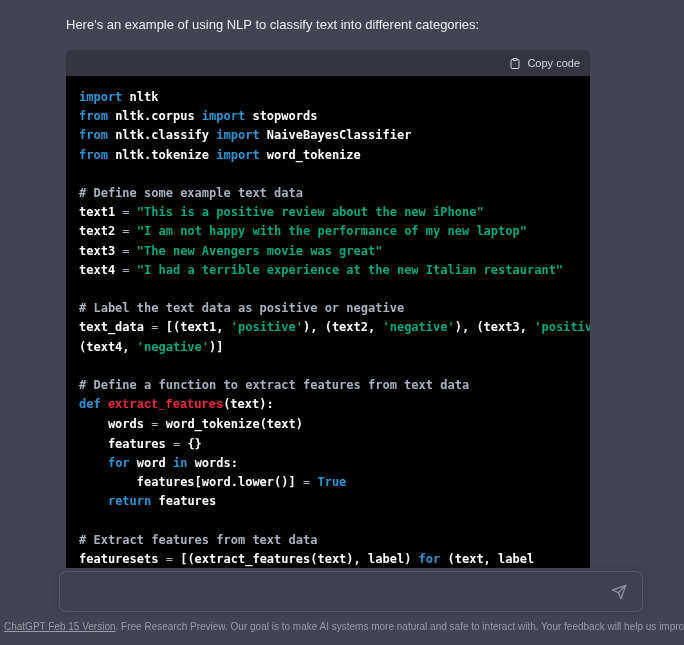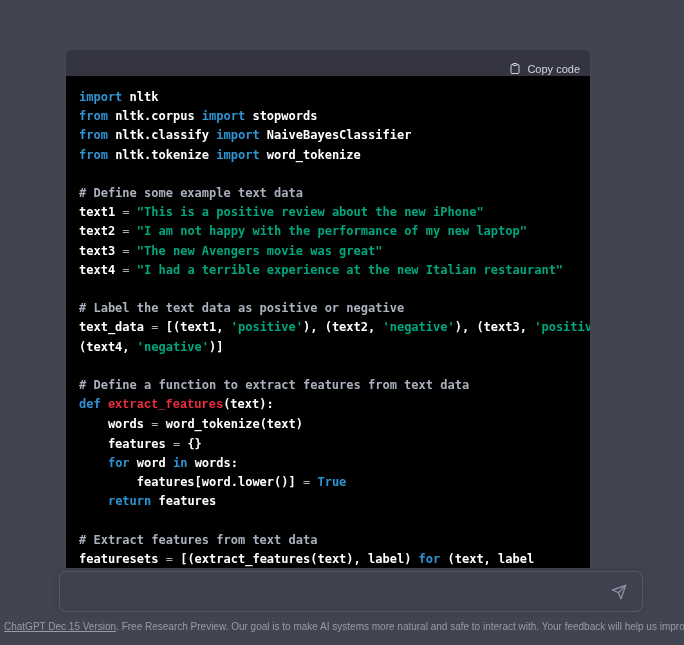--- a/index.html
+++ b/index.html
@@ -13,21 +13,21 @@
     font-size:13px; line-height:17px; color:var(--intro-text,#ececf1);
   }
 
   .codeblock {
     position:absolute; left:66px; top:50px; width:524px; height:518px;
     border-radius:6px 6px 0 0; overflow:hidden;
     font-family:"DejaVu Sans Mono", monospace;
   }
   .code-header {
     height:26px; background:var(--header-bg,#343541);
-    display:flex; align-items:flex-start; justify-content:flex-end; padding:12px 10px;
+    display:flex; align-items:center; justify-content:flex-end; padding:12px 10px;
   }
   .copy-btn {
     display:flex; align-items:center; gap:6px;
     background:transparent; border:none; cursor:pointer;
     color:var(--copy-text,#d1d5db); font-family:"Liberation Sans", sans-serif; font-size:11px;
   }
   .copy-btn svg { display:block; }
 
   .code-body {
     height:492px; background:var(--code-bg,#000000);
@@ -66,20 +66,21 @@
     font-size:10px; line-height:13px; color:var(--footer-text,#999aa5);
     white-space:nowrap;
   }
   .footer a { color:var(--footer-text,#999aa5); text-decoration:underline; cursor:pointer; }
 </style>
 </head>
 <body>
 
 <div class="page">
 
+  <p class="intro">Here's an example of using NLP to classify text into different categories:</p>
 
   <div class="codeblock">
     <div class="code-header">
       <button class="copy-btn">
         <span>
           <svg width="12" height="13" viewBox="0 0 24 24" fill="none" stroke="currentColor" stroke-width="2" stroke-linecap="round" stroke-linejoin="round">
             <path d="M16 4h2a2 2 0 0 1 2 2v14a2 2 0 0 1-2 2H6a2 2 0 0 1-2-2V6a2 2 0 0 1 2-2h2"></path>
             <rect x="8" y="2" width="8" height="4" rx="1" ry="1"></rect>
           </svg>
         </span>
@@ -95,16 +96,16 @@
       <span>
         <svg width="16" height="16" viewBox="0 0 24 24" fill="none" stroke="currentColor" stroke-width="2" stroke-linecap="round" stroke-linejoin="round">
           <line x1="22" y1="2" x2="11" y2="13"></line>
           <polygon points="22 2 15 22 11 13 2 9 22 2"></polygon>
         </svg>
       </span>
     </button>
   </div>
 
   <div class="footer">
-    <a>ChatGPT Dec 15 Version</a><span>. Free Research Preview. Our goal is to make AI systems more natural and safe to interact with. Your feedback will help us improve.</span>
+    <a>ChatGPT Feb 15 Version</a><span>. Free Research Preview. Our goal is to make AI systems more natural and safe to interact with. Your feedback will help us improve.</span>
   </div>
 
 </div>
 
 </body></html>

